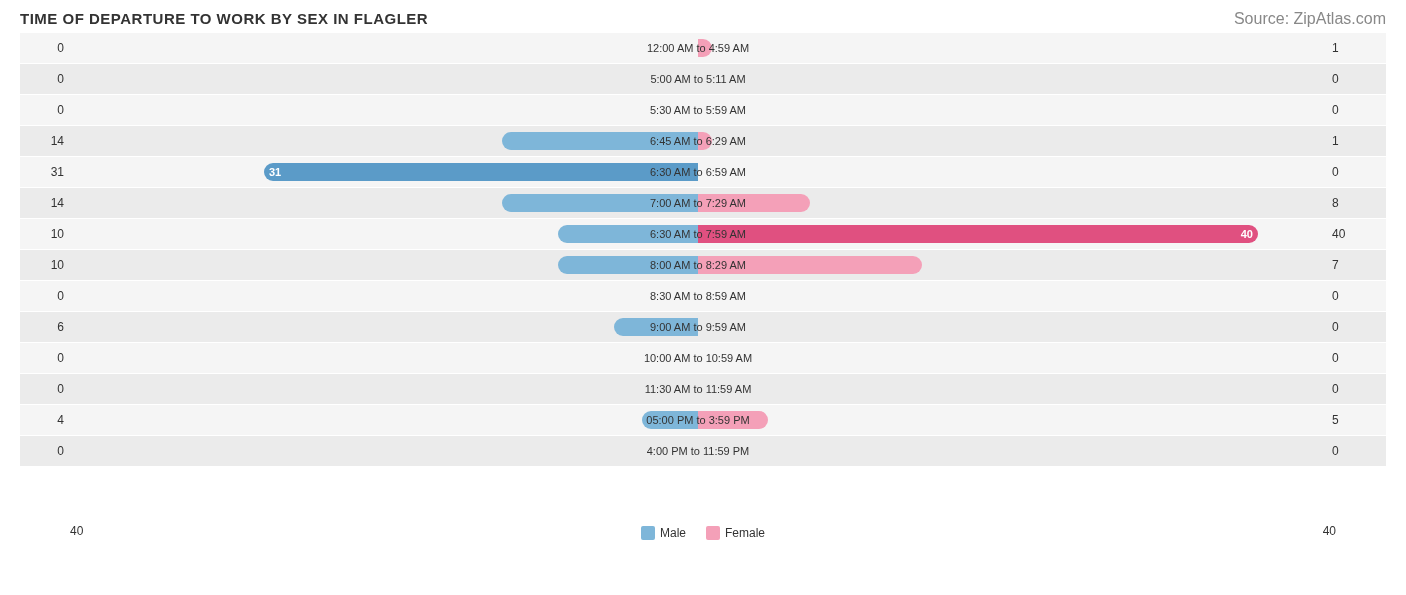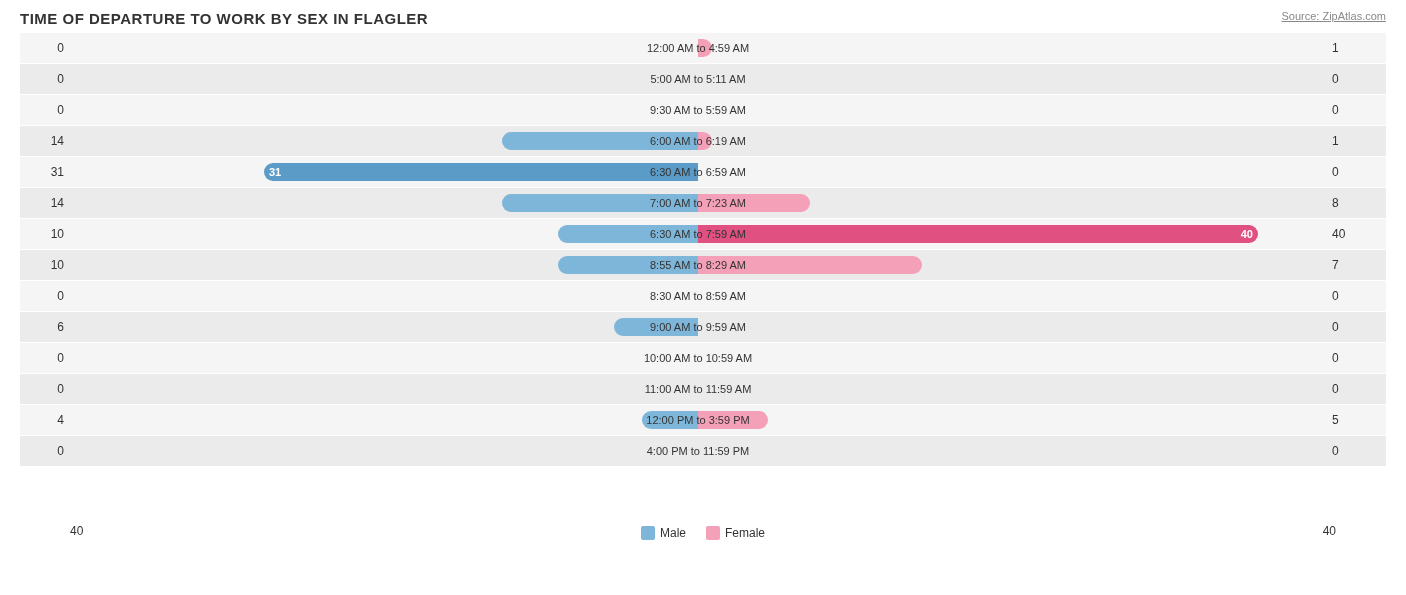--- a/index.html
+++ b/index.html
@@ -21,23 +21,22 @@
       font-weight: bold;
       color: #333;
       text-transform: uppercase;
       letter-spacing: 0.5px;
       margin-bottom: 6px;
     }
     .source-text {
       position: absolute;
       top: 10px;
       right: 20px;
-      font-size: 11px;
+      font-size: 16px;
       color: #888;
-      text-decoration: underline;
     }
     .chart-area {
       position: relative;
       width: 100%;
       height: calc(100% - 60px);
     }
     .row {
       display: flex;
       align-items: center;
       height: 30px;
@@ -195,34 +194,34 @@
           </div>
         </div>
         <div class="right-value">0</div>
       </div>
       <div class="row">
         <div class="left-value">0</div>
         <div class="bars-section">
           <div class="male-bar-container">
             <div class="male-bar" style="width: 0px; background: transparent;"></div>
           </div>
-          <div class="label-center">9:30 AM to 5:59 AM</div>
+          <div class="label-center">5:30 AM to 5:59 AM</div>
           <div class="female-bar-container">
             <div class="female-bar" style="width: 0px; background: transparent;"></div>
           </div>
         </div>
         <div class="right-value">0</div>
       </div>
       <div class="row">
         <div class="left-value">14</div>
         <div class="bars-section">
           <div class="male-bar-container">
             <div class="male-bar" style="width: 196px;"></div>
           </div>
-          <div class="label-center">6:00 AM to 6:19 AM</div>
+          <div class="label-center">6:45 AM to 6:29 AM</div>
           <div class="female-bar-container">
             <div class="female-bar" style="width: 14px;"></div>
           </div>
         </div>
         <div class="right-value">1</div>
       </div>
       <div class="row">
         <div class="left-value">31</div>
         <div class="bars-section">
           <div class="male-bar-container">
@@ -236,21 +235,21 @@
           </div>
         </div>
         <div class="right-value">0</div>
       </div>
       <div class="row">
         <div class="left-value">14</div>
         <div class="bars-section">
           <div class="male-bar-container">
             <div class="male-bar" style="width: 196px;"></div>
           </div>
-          <div class="label-center">7:00 AM to 7:23 AM</div>
+          <div class="label-center">7:00 AM to 7:29 AM</div>
           <div class="female-bar-container">
             <div class="female-bar" style="width: 112px;"></div>
           </div>
         </div>
         <div class="right-value">8</div>
       </div>
       <div class="row">
         <div class="left-value">10</div>
         <div class="bars-section">
           <div class="male-bar-container">
@@ -264,21 +263,21 @@
           </div>
         </div>
         <div class="right-value">40</div>
       </div>
       <div class="row">
         <div class="left-value">10</div>
         <div class="bars-section">
           <div class="male-bar-container">
             <div class="male-bar" style="width: 140px;"></div>
           </div>
-          <div class="label-center">8:55 AM to 8:29 AM</div>
+          <div class="label-center">8:00 AM to 8:29 AM</div>
           <div class="female-bar-container">
             <div class="female-bar" style="width: 224px;"></div>
           </div>
         </div>
         <div class="right-value">7</div>
       </div>
       <div class="row">
         <div class="left-value">0</div>
         <div class="bars-section">
           <div class="male-bar-container">
@@ -316,34 +315,34 @@
           </div>
         </div>
         <div class="right-value">0</div>
       </div>
       <div class="row">
         <div class="left-value">0</div>
         <div class="bars-section">
           <div class="male-bar-container">
             <div class="male-bar" style="width: 0px; background: transparent;"></div>
           </div>
-          <div class="label-center">11:00 AM to 11:59 AM</div>
+          <div class="label-center">11:30 AM to 11:59 AM</div>
           <div class="female-bar-container">
             <div class="female-bar" style="width: 0px; background: transparent;"></div>
           </div>
         </div>
         <div class="right-value">0</div>
       </div>
       <div class="row">
         <div class="left-value">4</div>
         <div class="bars-section">
           <div class="male-bar-container">
             <div class="male-bar" style="width: 56px;"></div>
           </div>
-          <div class="label-center">12:00 PM to 3:59 PM</div>
+          <div class="label-center">05:00 PM to 3:59 PM</div>
           <div class="female-bar-container">
             <div class="female-bar" style="width: 70px;"></div>
           </div>
         </div>
         <div class="right-value">5</div>
       </div>
       <div class="row">
         <div class="left-value">0</div>
         <div class="bars-section">
           <div class="male-bar-container">

